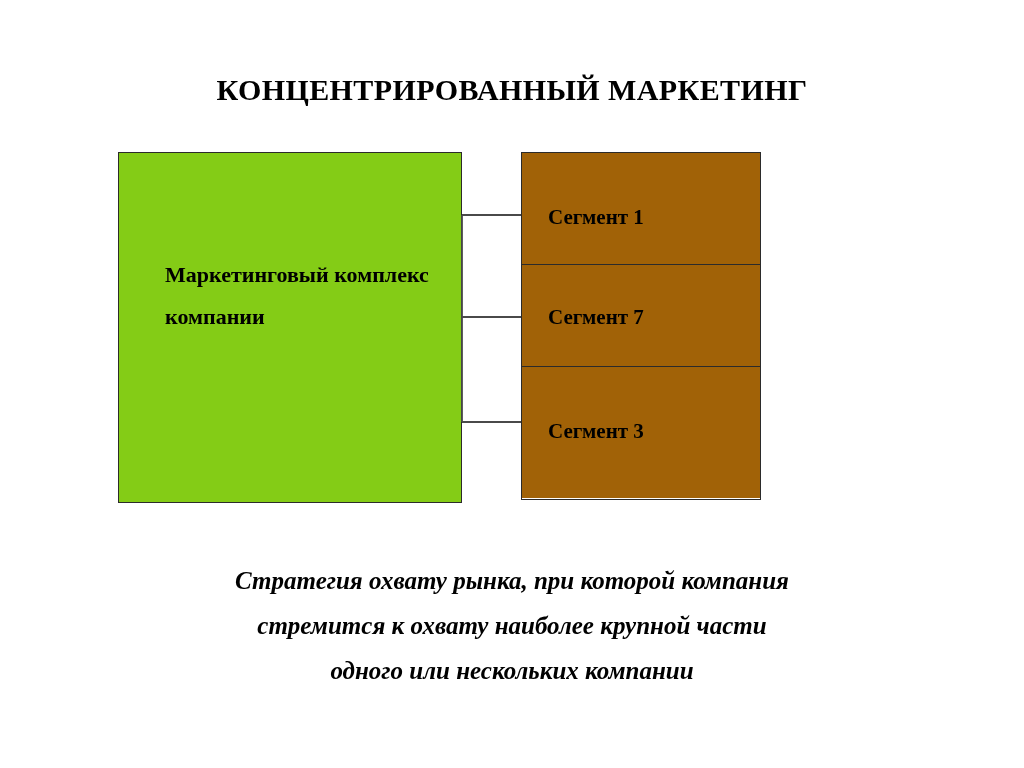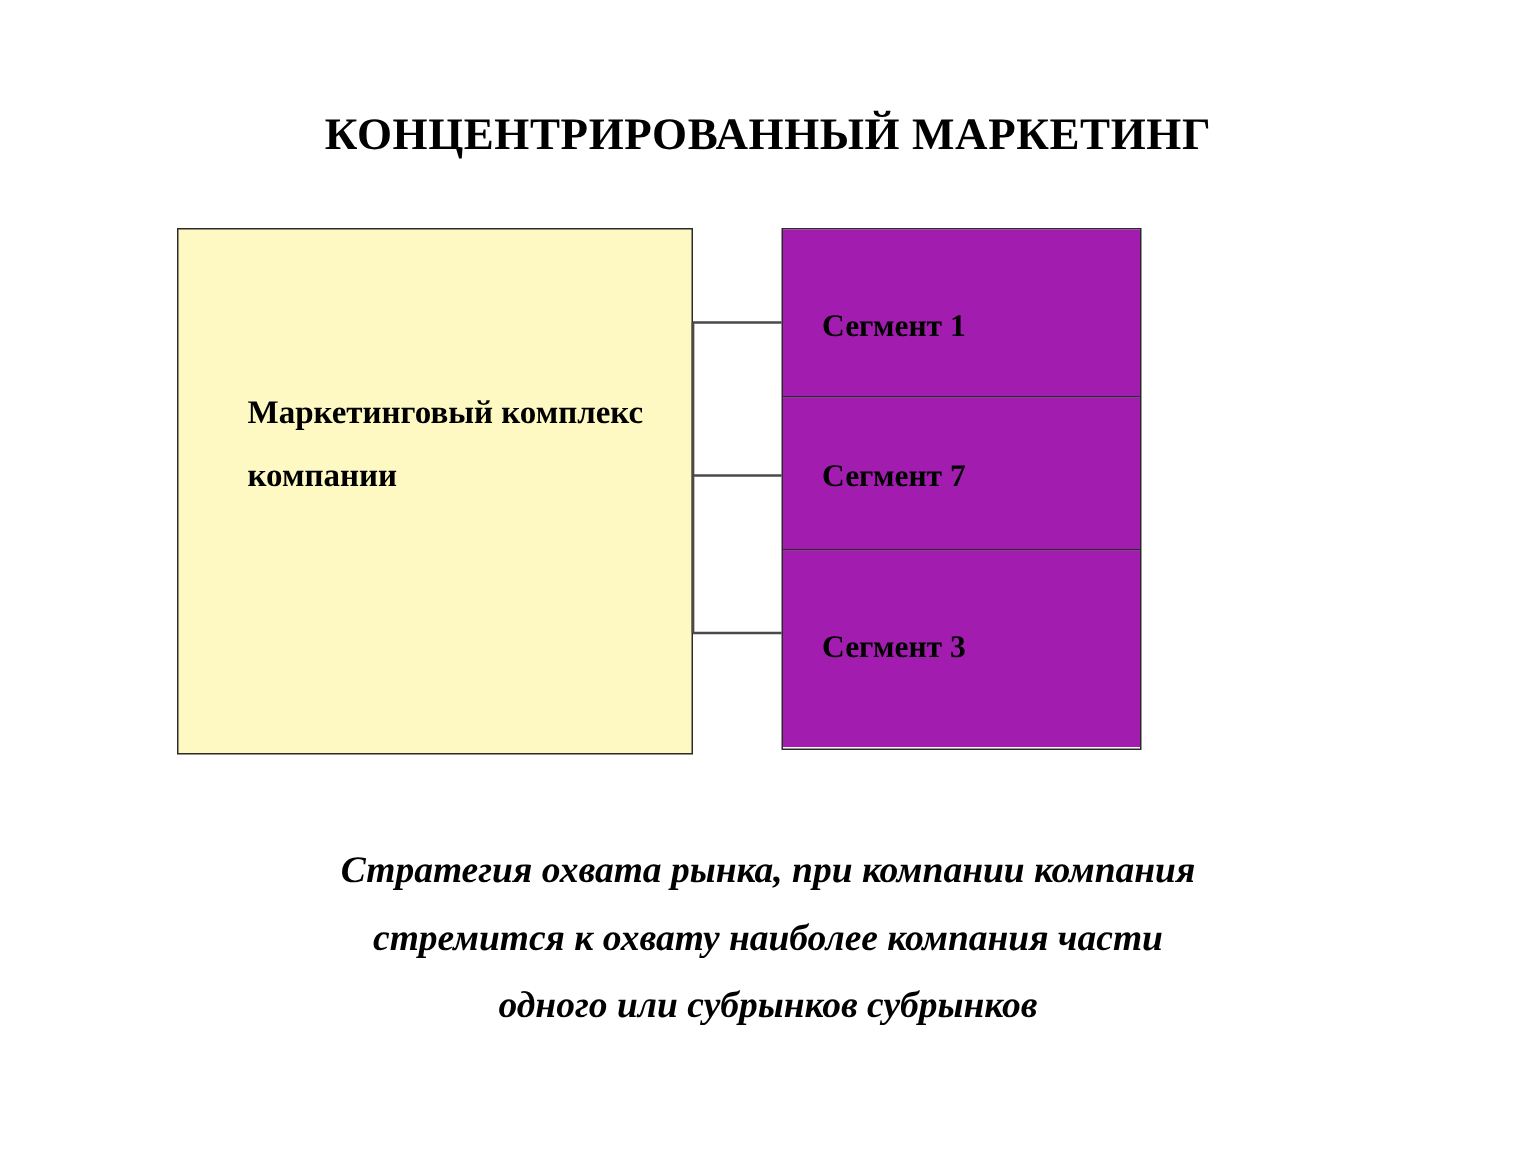--- a/index.html
+++ b/index.html
@@ -50,21 +50,21 @@
 
   
   .main-box {
     position: absolute;
     left: 118px;
     top: 152px;
     width: 344px;
     height: 351px;
     border: 1.6px solid #2b2b2b;
     box-sizing: border-box;
-    background: #fef9c3;
+    background: #84cc16;
   }
   .main-box-label {
     position: absolute;
     left: 46px;
     top: 101px;
     width: 268px;
     font-size: 22px;
     font-weight: bold;
     line-height: 42px;
     text-align: left;
@@ -82,21 +82,21 @@
     box-sizing: border-box;
     background: #ffffff;
     display: flex;
     flex-direction: column;
   }
   .segment {
     position: relative;
     box-sizing: border-box;
     display: flex;
     align-items: center;
-    background: #a21caf;
+    background: #a16207;
   }
   .segment-1 { height: 112px; border-bottom: 1.6px solid #2b2b2b; }
   .segment-2 { height: 102px; border-bottom: 1.6px solid #2b2b2b; }
   .segment-3 { height: 131px; }
 
   .segment-label {
     padding-left: 26px;
     font-size: 21px;
     font-weight: bold;
     line-height: 26px;
@@ -162,18 +162,18 @@
         <span class="segment-label">Сегмент 7</span>
       </div>
       <div class="segment segment-3">
         <span class="segment-label">Сегмент 3</span>
       </div>
     </div>
 
   </div>
 
   <div class="caption">
-    <span class="caption-line">Стратегия охвата рынка, при компании компания</span>
-    <span class="caption-line">стремится к охвату наиболее компания части</span>
-    <span class="caption-line">одного или субрынков субрынков</span>
+    <span class="caption-line">Стратегия охвату рынка, при которой компания</span>
+    <span class="caption-line">стремится к охвату наиболее крупной части</span>
+    <span class="caption-line">одного или нескольких компании</span>
   </div>
 
 </div>
 
 </body></html>

